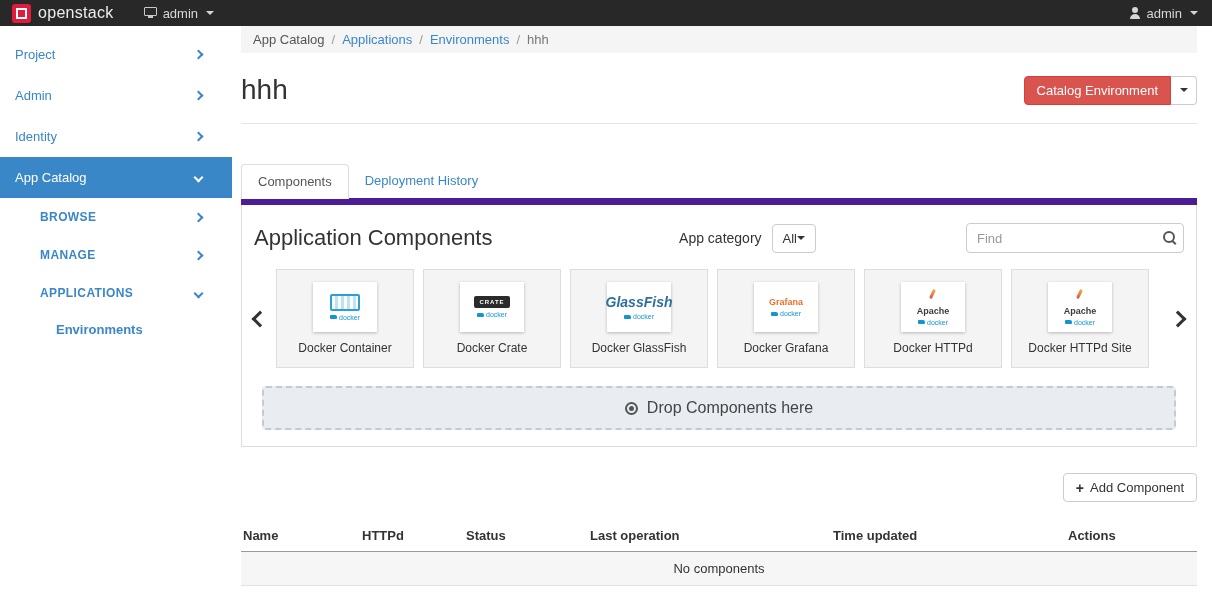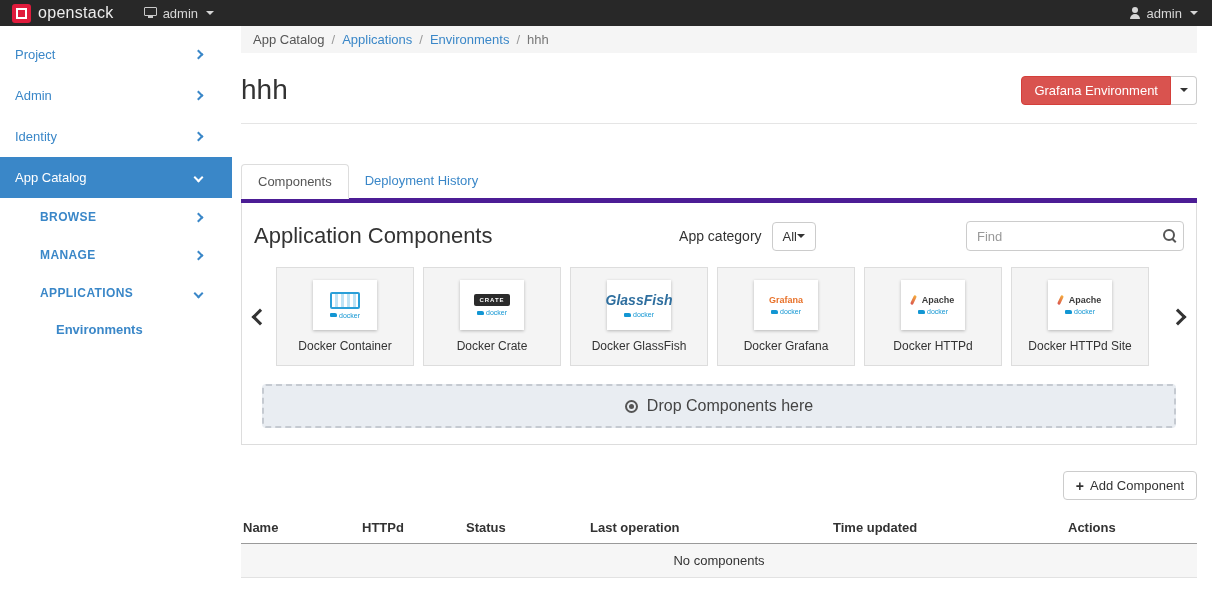--- a/index.html
+++ b/index.html
@@ -63,21 +63,21 @@
   .btn-group { display: flex; }
   .btn-danger { background: #d9534f; border: 1px solid #d43f3a; color: #fff; font-size: 13px;
                 padding: 6px 12px; border-radius: 4px 0 0 4px; cursor: pointer;
                 font-family: inherit; }
   .btn-caret { background: #fff; border: 1px solid #ccc; border-left: none; width: 26px;
                border-radius: 0 4px 4px 0; display: flex; align-items: center; justify-content: center;
                cursor: pointer; }
   .btn-caret .caret { border-top-color: #333; margin: 0; }
   .title-rule { border: none; border-top: 1px solid #e5e5e5; margin: 16px 0 0; }
 
-  .tabs { margin-top: 40px; border-bottom: 5px solid #4c1d95; display: flex; }
+  .tabs { margin-top: 40px; border-bottom: 7px solid #4c1d95; display: flex; }
   .tab { padding: 9px 16px; font-size: 13px; cursor: pointer; }
   .tab.active { background: #fff; border: 1px solid #ddd; border-bottom: 1px solid #fff;
                 margin-bottom: -1px; border-radius: 4px 4px 0 0; color: #555; }
   .tab.inactive { color: #3a87c8; }
 
   .tab-content { border: 1px solid #ddd; border-top: none; padding: 18px 12px 16px; }
   .comp-header { display: flex; align-items: center; justify-content: space-between; }
   .comp-heading { margin: 0; font-size: 22px; font-weight: normal; color: #333; flex: 1; }
   .cat-group { display: flex; align-items: center; gap: 10px; margin-right: 150px; }
   .cat-label { font-size: 14px; }
@@ -112,40 +112,40 @@
   .card-label { font-size: 12px; color: #333; }
   .container-glyph { width: 30px; height: 17px; border: 2px solid #2a9fd8; border-radius: 2px;
                      background: repeating-linear-gradient(90deg, #fff 0 3px, #bfe3f5 3px 6px); }
   .docker-mark { display: flex; align-items: center; gap: 2px; font-size: 7px; color: #1296d3; }
   .whale { width: 7px; height: 4px; background: #1296d3; border-radius: 1px 2px 1px 1px;
            display: inline-block; }
   .crate-logo { background: #2b2b2b; color: #fff; font-size: 6px; letter-spacing: 1px;
                 padding: 3px 5px; border-radius: 2px; font-weight: bold; }
   .gf-logo { color: #2f6f9f; font-size: 14px; font-style: italic; font-weight: bold; }
   .graf-logo { color: #e8722a; font-size: 9px; font-weight: bold; }
-  .apache-logo { display: flex; flex-direction: row; align-items: center; gap: 7px; }
+  .apache-logo { display: flex; flex-direction: column; align-items: center; gap: 7px; }
   .feather { width: 3px; height: 10px; background: linear-gradient(180deg, #f5af3c, #d9534f);
              transform: rotate(25deg); border-radius: 2px; display: inline-block; }
   .apache-text { font-size: 9px; font-weight: bold; color: #3b3b3b; }
 
   .dropzone { margin: 18px 8px 0; height: 44px; background: #e9edf2; border: 2px dashed #c5cad1;
               border-radius: 4px; display: flex; align-items: center; justify-content: center;
               gap: 9px; color: #444; font-size: 16px; }
   .target-icon { width: 13px; height: 13px; border: 2px solid #555; border-radius: 50%;
                  position: relative; display: inline-block; flex-shrink: 0; }
   .target-icon::after { content: ""; position: absolute; left: 2px; top: 2px; width: 5px; height: 5px;
                         background: #555; border-radius: 50%; }
 
   .actions-row { display: flex; justify-content: flex-end; margin-top: 26px; }
   .btn-add { display: flex; align-items: center; gap: 6px; background: #fff; border: 1px solid #ccc;
              border-radius: 4px; padding: 6px 12px; font-size: 13px; color: #333; cursor: pointer;
              font-family: inherit; }
   .plus { font-weight: bold; font-size: 14px; line-height: 1; }
 
-  .comp-table { width: 100%; border-collapse: collapse; margin-top: 12px; font-size: 13px; }
+  .comp-table { width: 100%; border-collapse: collapse; margin-top: 18px; font-size: 13px; }
   .comp-table th { text-align: left; font-weight: bold; color: #333; padding: 8px 8px 8px 2px;
                    border-bottom: 1px solid #9a9a9a; }
   .comp-table th:nth-child(1) { width: 119px; }
   .comp-table th:nth-child(2) { width: 104px; }
   .comp-table th:nth-child(3) { width: 124px; }
   .comp-table th:nth-child(4) { width: 243px; }
   .comp-table th:nth-child(5) { width: 235px; }
   .comp-table td { background: #f6f6f6; text-align: center; padding: 9px 0; color: #333;
                    border-bottom: 1px solid #e2e2e2; }
 </style>
@@ -209,21 +209,21 @@
     <span class="link">Applications</span>
     <span class="sep">/</span>
     <span class="link">Environments</span>
     <span class="sep">/</span>
     <span class="current">hhh</span>
   </div>
 
   <div class="title-row">
     <h1 class="page-title">hhh</h1>
     <div class="btn-group">
-      <button class="btn-danger">Grafana Environment</button>
+      <button class="btn-danger">Catalog Environment</button>
       <button class="btn-caret">
         <span class="caret"></span>
       </button>
     </div>
   </div>
   <hr class="title-rule">
 
   <div class="tabs">
     <div class="tab active">Components</div>
     <div class="tab inactive">Deployment History</div>

